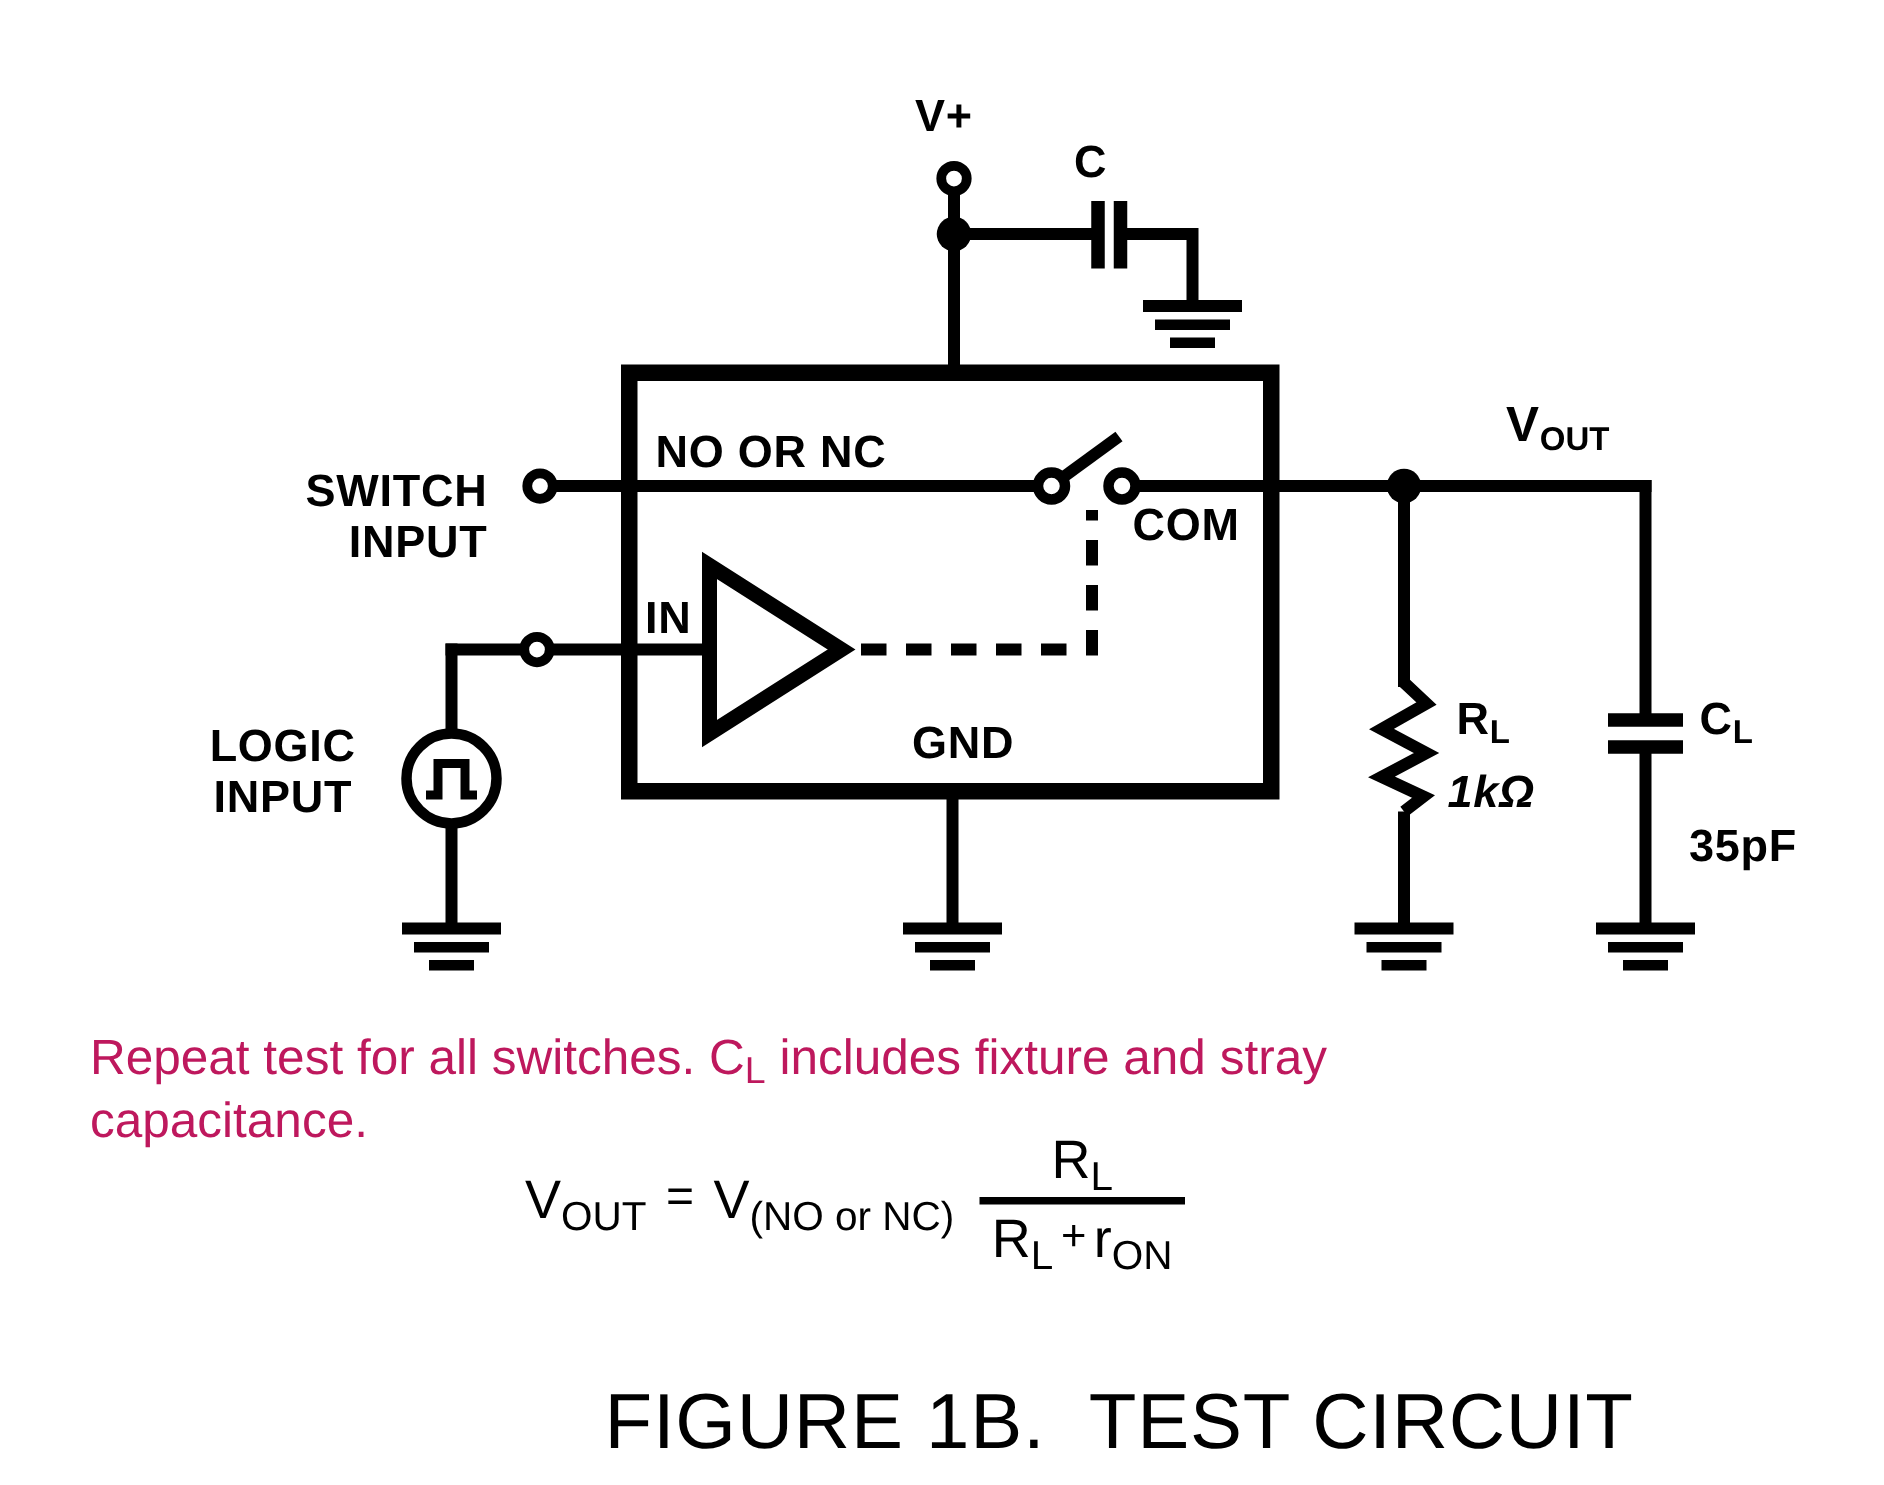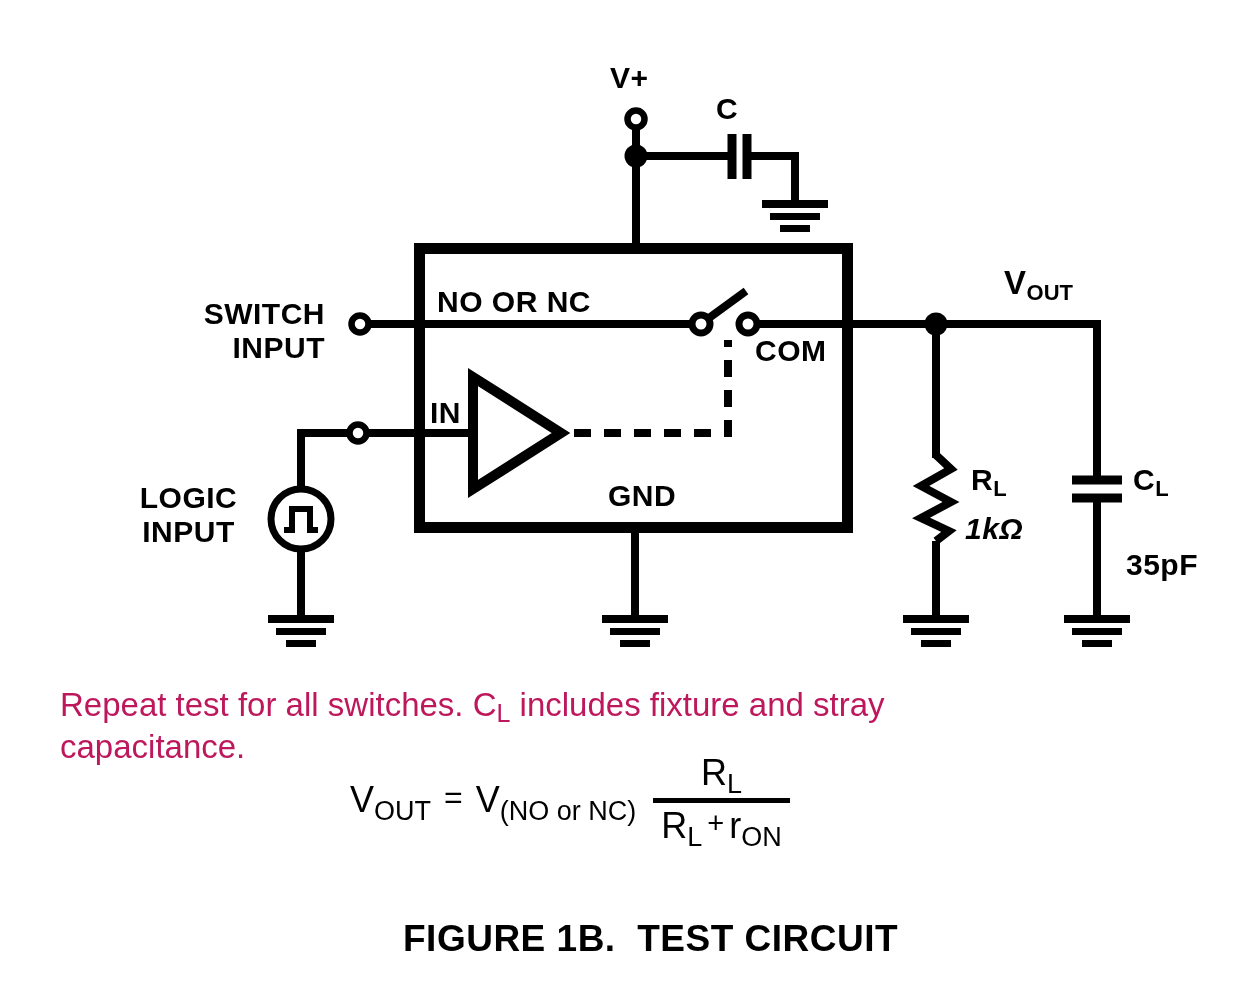--- a/index.html
+++ b/index.html
@@ -87,22 +87,22 @@
   .frac .plus {
     font-size: 29px;
     position: relative;
     top: -5px;
     margin: 0 5px;
   }
   .caption {
     position: absolute;
     left: 403px;
     top: 918px;
-    font-weight: bold;
-    font-size: 37px;
+    font-weight: normal;
+    font-size: 52px;
     letter-spacing: 0.5px;
     white-space: pre;
     color: #000;
   }
 </style>
 </head>
 <body>
 
 <div id="root">
 
@@ -184,21 +184,21 @@
         <line x1="-33" y1="0" x2="33" y2="0" stroke="#000" stroke-width="8"></line>
         <line x1="-25" y1="12.5" x2="25" y2="12.5" stroke="#000" stroke-width="7"></line>
         <line x1="-15" y1="24.5" x2="15" y2="24.5" stroke="#000" stroke-width="7"></line>
       </g>
     </g>
   </svg>
 
   <div class="lbl" style="left:610px; top:61px;">V+</div>
   <div class="lbl" style="left:716px; top:92px;">C</div>
 
-  <div class="lbl" style="left:150px; top:297px; width:175px; text-align:right;"><span>SWITCH</span><br><span>INPUT</span></div>
+  <div class="lbl" style="left:150px; top:311px; width:175px; text-align:right;"><span>SWITCH</span><br><span>INPUT</span></div>
 
   <div class="lbl" style="left:115px; top:481px; width:147px; text-align:center;"><span>LOGIC</span><br><span>INPUT</span></div>
 
   <div class="lbl" style="left:437px; top:285px;">NO OR NC</div>
   <div class="lbl" style="left:755px; top:334px;">COM</div>
   <div class="lbl" style="left:430px; top:396px;">IN</div>
   <div class="lbl" style="left:596px; top:479px;margin-left:12px;">GND</div>
 
   <div class="lbl" style="left:1004px; top:264px;"><span class="big-main">V</span><span class="subsc">OUT</span></div>
 

